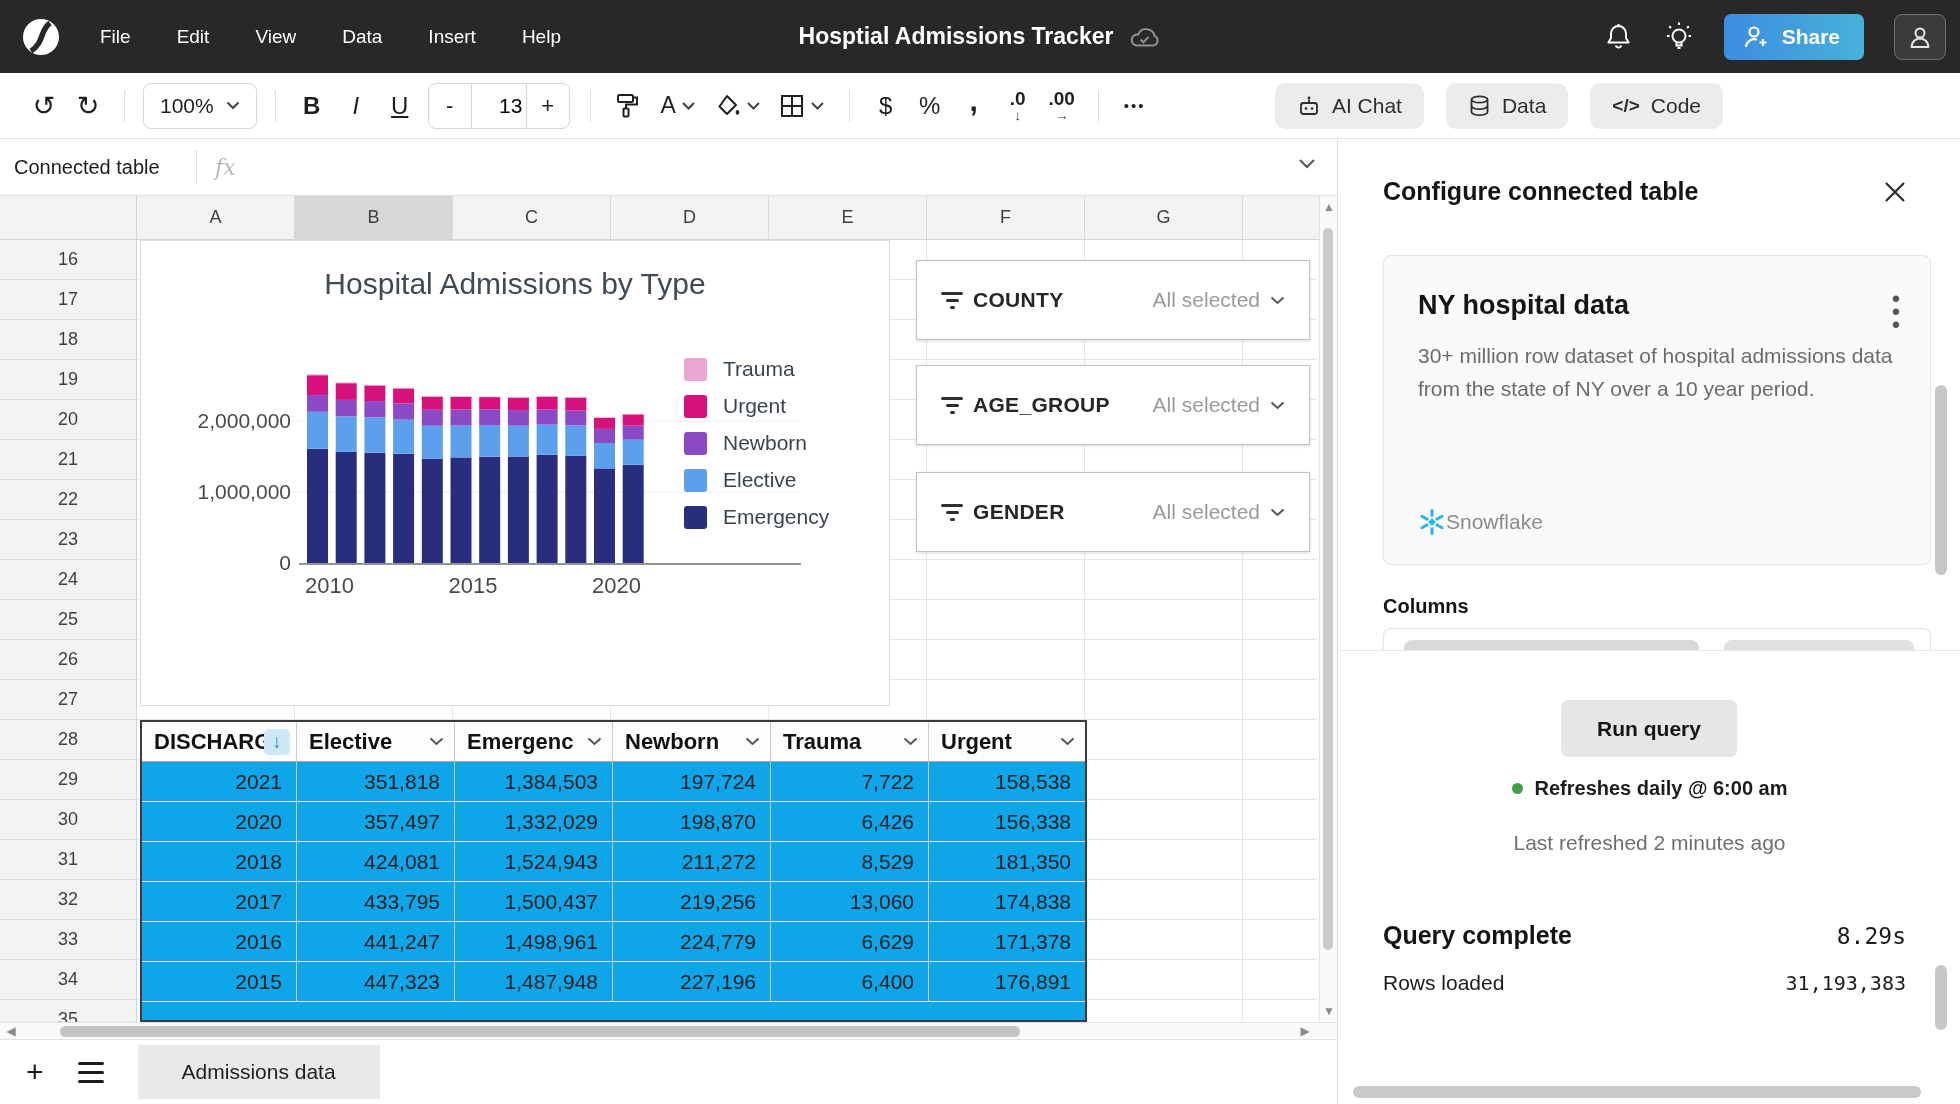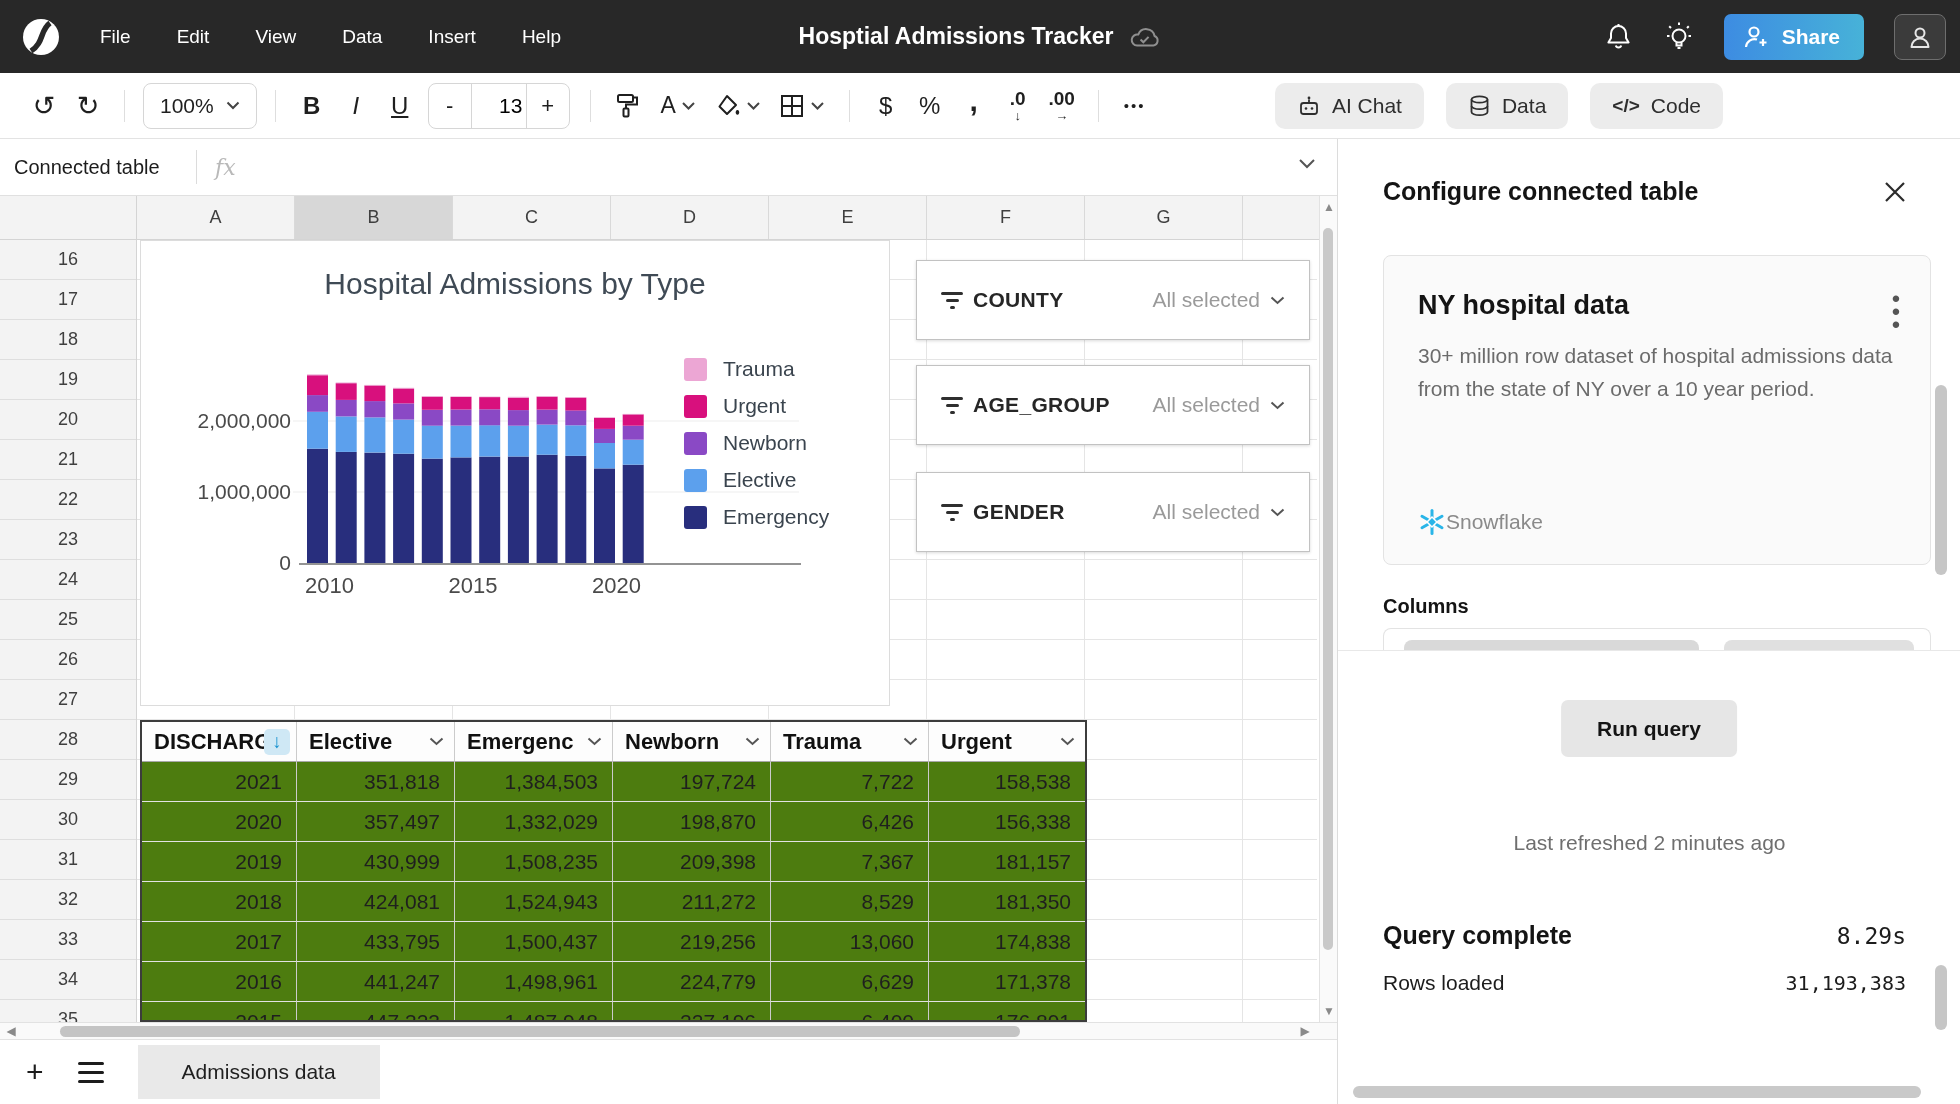--- a/index.html
+++ b/index.html
@@ -88,21 +88,21 @@
   .filter-card { position:absolute; left:916px; width:394px; height:80px; background:#fff;
     border:1px solid #c2c2c2; box-shadow:0 1px 3px rgba(0,0,0,.15); display:flex; align-items:center;
     padding:0 24px; }
   .filter-name { font-size:21px; font-weight:700; color:#262626; margin-left:10px; letter-spacing:.3px; }
   .filter-value { margin-left:auto; font-size:21px; color:#9a9a9a; display:flex; align-items:center; gap:10px; }
   .funnel { display:flex; flex-direction:column; align-items:center; gap:4px; }
   .funnel i { display:block; height:3px; background:#2f2f2f; border-radius:2px; }
 
   
   #datatable { left:140px; top:720px; width:947px; height:302px; overflow:hidden;
-    border:2px solid #3c3c3c; background:#4d7c0f; }
+    border:2px solid #3c3c3c; background:#0ea5e9; }
   .t-row { display:flex; height:40px; }
   .t-cell { border-right:1px solid #cbcbcb; border-bottom:1px solid #e2e2e2; height:40px;
     display:flex; align-items:center; position:relative; overflow:hidden; }
   .t-cell:last-child { border-right:none; }
   .t-head .t-cell { border-bottom:1px solid #a8a8a8; background:#fdfdfd; font-weight:700;
     font-size:22px; color:#111; padding-left:12px; white-space:nowrap; }
   .t-data { font-size:21px; color:#1f1f1f; justify-content:flex-end; padding-right:14px; }
   .sort-badge { position:absolute; right:6px; top:7px; width:26px; height:26px; border-radius:5px;
     background:#cfe8f5; display:flex; align-items:center; justify-content:center;
     font-size:19px; font-weight:700; color:#1792cf; }
@@ -552,28 +552,20 @@
       </div>
       <div class="t-row">
         <div class="t-cell t-data" style="width: 155px;">2020</div>
         <div class="t-cell t-data" style="width: 158px;">357,497</div>
         <div class="t-cell t-data" style="width: 158px;">1,332,029</div>
         <div class="t-cell t-data" style="width: 158px;">198,870</div>
         <div class="t-cell t-data" style="width: 158px;">6,426</div>
         <div class="t-cell t-data" style="width: 156px;">156,338</div>
       </div>
       <div class="t-row">
-        <div class="t-cell t-data" style="width: 155px;">2019</div>
-        <div class="t-cell t-data" style="width: 158px;">430,999</div>
-        <div class="t-cell t-data" style="width: 158px;">1,508,235</div>
-        <div class="t-cell t-data" style="width: 158px;">209,398</div>
-        <div class="t-cell t-data" style="width: 158px;">7,367</div>
-        <div class="t-cell t-data" style="width: 156px;">181,157</div>
-      </div>
-      <div class="t-row">
         <div class="t-cell t-data" style="width: 155px;">2018</div>
         <div class="t-cell t-data" style="width: 158px;">424,081</div>
         <div class="t-cell t-data" style="width: 158px;">1,524,943</div>
         <div class="t-cell t-data" style="width: 158px;">211,272</div>
         <div class="t-cell t-data" style="width: 158px;">8,529</div>
         <div class="t-cell t-data" style="width: 156px;">181,350</div>
       </div>
       <div class="t-row">
         <div class="t-cell t-data" style="width: 155px;">2017</div>
         <div class="t-cell t-data" style="width: 158px;">433,795</div>
@@ -654,20 +646,24 @@
         <span id="source-name">Snowflake</span>
       </div>
     </div>
     <div id="columns-label">Columns</div>
     <div id="col-skeleton">
       <div class="skel-pill" style="left:20px;width:295px;background:#d9d9d9"></div>
       <div class="skel-pill" style="left:340px;width:190px;background:#e0e0e0"></div>
     </div>
     <div id="panel-divider"></div>
     <div id="run-query">Run query</div>
+    <div id="refresh-line">
+      <span id="refresh-dot" style="background: rgb(67, 160, 71);"></span>
+      <span id="refresh-text">Refreshes daily @ 6:00 am</span>
+    </div>
     <div id="last-refreshed">Last refreshed 2 minutes ago</div>
     <div class="q-row" id="q1">
       <span class="q-label-big">Query complete</span>
       <span class="q-val">8.29s</span>
     </div>
     <div class="q-row" id="q2">
       <span class="q-label">Rows loaded</span>
       <span class="q-val">31,193,383</span>
     </div>
     <div class="panel-vthumb" style="top:246px;height:190px"></div>

